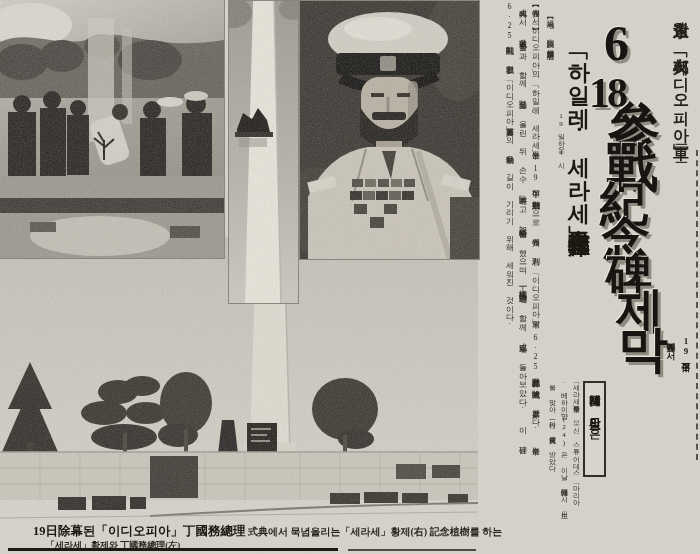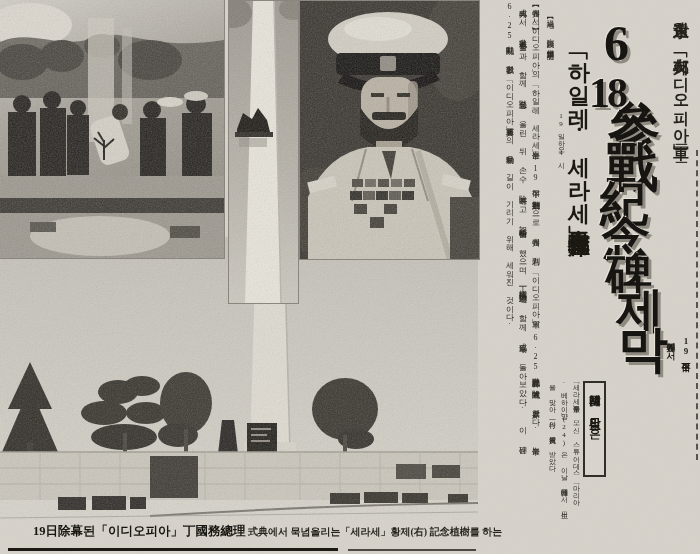--- a/index.html
+++ b/index.html
@@ -285,20 +285,21 @@
           </g>
       </g>
       <rect x="150" y="196" width="29" height="62" fill="#3f3b34"></rect>
       <rect width="179" height="258" filter="url(#g3)" opacity="0.3"></rect>
     </svg>
   </div>
 
   <div class="abs cap1">
     <span>19日除幕된「이디오피아」丁國務總理</span><span class="cap1b"> 式典에서 묵념올리는「세라세」황제(右) 記念植樹를 하는</span>
   </div>
+  <div class="abs cap2">「세라세」황제와 丁國務總理(左)</div>
   <div class="abs botrule"></div>
   <div class="abs botrule2"></div>
 
   <div class="abs v bodycols">【春川에서】「이디오피아」의 「하일레·세라세」皇帝는 19日下午 特別列車편으로 春川에 到着, 「이디오피아」軍의 6·25參戰記念碑 除幕式에 參席했다. 皇帝는 式典에서 參戰勇士들과 함께 黙念을 올린 뒤 손수 除幕하고 記念植樹를 했으며 丁一權國務總理와 함께 式場을 돌아보았다. 이 碑는 6·25動亂때 參戰한 「이디오피아」軍將兵들의 功勳을 길이 기리기 위해 세워진 것이다.</div>
 
   <div class="abs v byline">【現地서 鄭設鎬·車昌錫記者】</div>
 
   <div class="abs v timenote">19일하오4시</div>
 
   <div class="abs v subtitle">「하일레·세라세」皇帝臨席裡</div>

